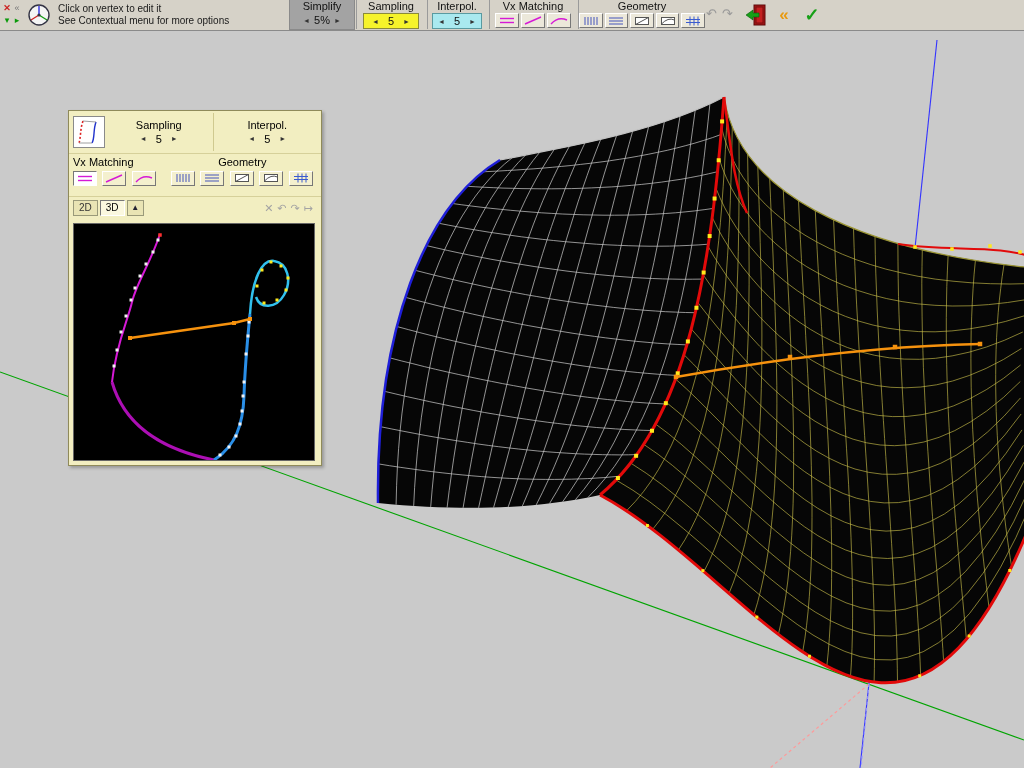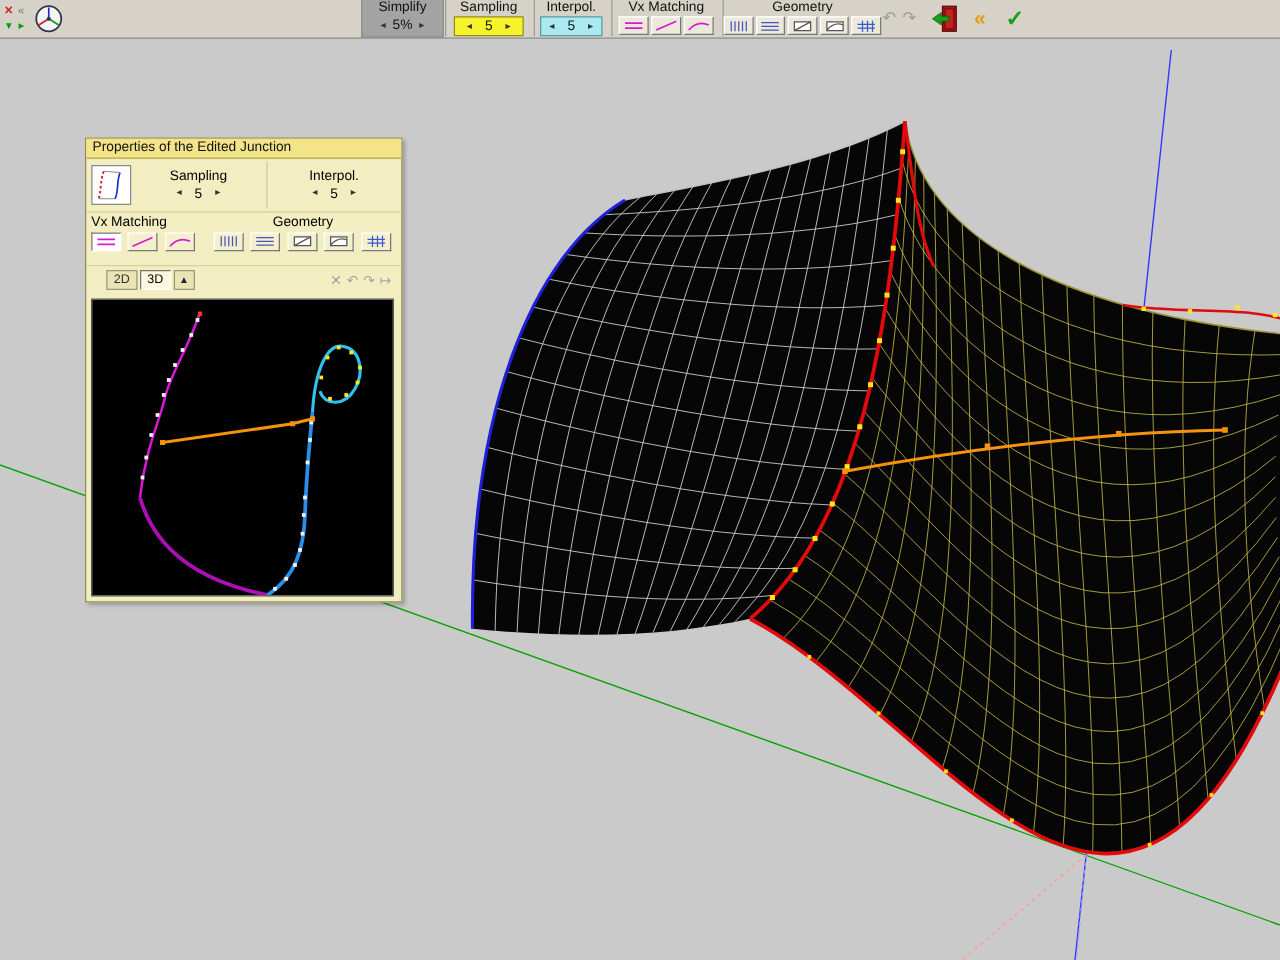--- a/index.html
+++ b/index.html
@@ -44,21 +44,21 @@
   .junction-icon{width:30px;height:30px;background:#ffffff;border:1px solid #8a8a8a;}
   .p-col{display:flex;flex-direction:column;align-items:center;flex:1;}
   .p-col .g-label{font-size:11px;}
   .p-sep{width:1px;align-self:stretch;background:#cfc98f;}
   .p-row2{height:38px;gap:6px;align-items:flex-start;}
   .p-sub{display:flex;flex-direction:column;}
   .p-sub .g-label{font-size:11px;line-height:13px;}
   .p-icon-btn{display:inline-flex;align-items:center;justify-content:center;width:22px;height:13px;
     background:#f4f0ce;border:1px solid;border-color:#ffffff #777 #777 #ffffff;margin-right:1px;}
   .p-icon-btn.sel{border-color:#777 #ffffff #ffffff #777;background:#ffffff;}
-  .p-row3{height:18px;gap:2px;border-bottom:none;margin-left:12px;}
+  .p-row3{height:18px;gap:2px;border-bottom:none;}
   .tab{font-size:10px;padding:0 5px;height:14px;line-height:14px;background:#e9e4b4;
     border:1px solid #9a9a7a;color:#333;}
   .tab.active{background:#fbf8df;border-color:#777 #fff #fff #777;color:#000;}
   .collapse-btn{width:15px;height:14px;font-size:8px;line-height:13px;text-align:center;
     background:#e9e4b4;border:1px solid #9a9a7a;color:#223;}
   .pv-icons{margin-left:auto;color:#a3a3a3;font-size:11px;letter-spacing:4px;}
   .preview-wrap{margin:4px;width:240px;height:236px;background:#000;border:1px solid #666;}
   
   #viewport{position:absolute;left:0;top:0;width:1024px;height:768px;z-index:1;}
 </style>
@@ -173,20 +173,24 @@
   </div>
   <div class="compass">
     <svg viewBox="0 0 24 24">
       <circle cx="12" cy="12" r="10" fill="#f4f4f4" stroke="#334" stroke-width="1.4"></circle>
       <line x1="12" y1="12" x2="12" y2="3" stroke="#2222dd" stroke-width="1.3"></line>
       <line x1="12" y1="12" x2="4" y2="17" stroke="#cc2222" stroke-width="1.3"></line>
       <line x1="12" y1="12" x2="20" y2="17" stroke="#119911" stroke-width="1.3"></line>
       <circle cx="12" cy="12" r="1.6" fill="#334"></circle>
     </svg>
   </div>
+  <div class="hints">
+    <div>Click on vertex to edit it</div>
+    <div>See Contextual menu for more options</div>
+  </div>
 
   <div class="tb-group" id="g-simplify">
     <div class="g-label">Simplify</div>
     <div class="stepper">
       <span class="arr">◄</span>
       <span class="val">5%</span>
       <span class="arr">►</span>
     </div>
   </div>
 
@@ -291,21 +295,20 @@
   </div>
   <div class="tb-act" id="tb-back">
       <span>«</span>
     </div>
   <div class="tb-act" id="tb-check">
       <span>✓</span>
     </div>
 </div>
 
 <div class="panel">
-  <div class="panel-title">Properties of the Edited Junction</div>
 
   <div class="p-row p-row1">
     <div class="junction-icon">
       <svg viewBox="0 0 30 30" width="30" height="30">
         <path d="M9,4 C6,12 7,20 5,26" fill="none" stroke="#dd2222" stroke-width="1.6" stroke-dasharray="2,2"></path>
         <path d="M22,5 C19,13 21,21 18,26" fill="none" stroke="#2233cc" stroke-width="1.4"></path>
         <line x1="9" y1="4" x2="22" y2="5" stroke="#888" stroke-width="0.8"></line>
         <line x1="5" y1="26" x2="18" y2="26" stroke="#888" stroke-width="0.8"></line>
       </svg>
     </div>

